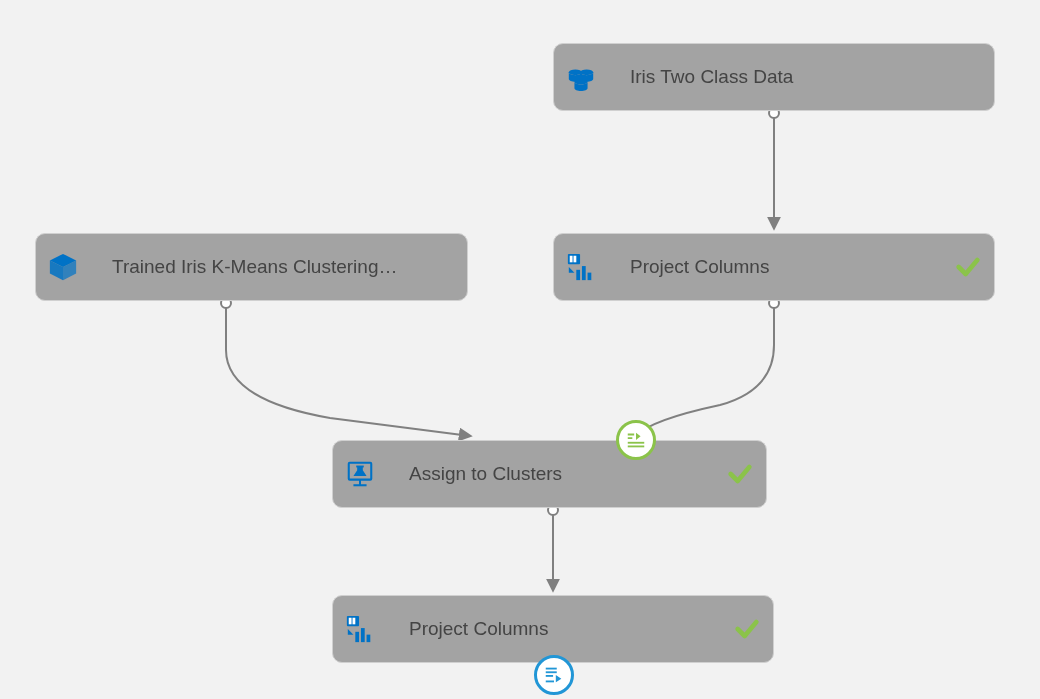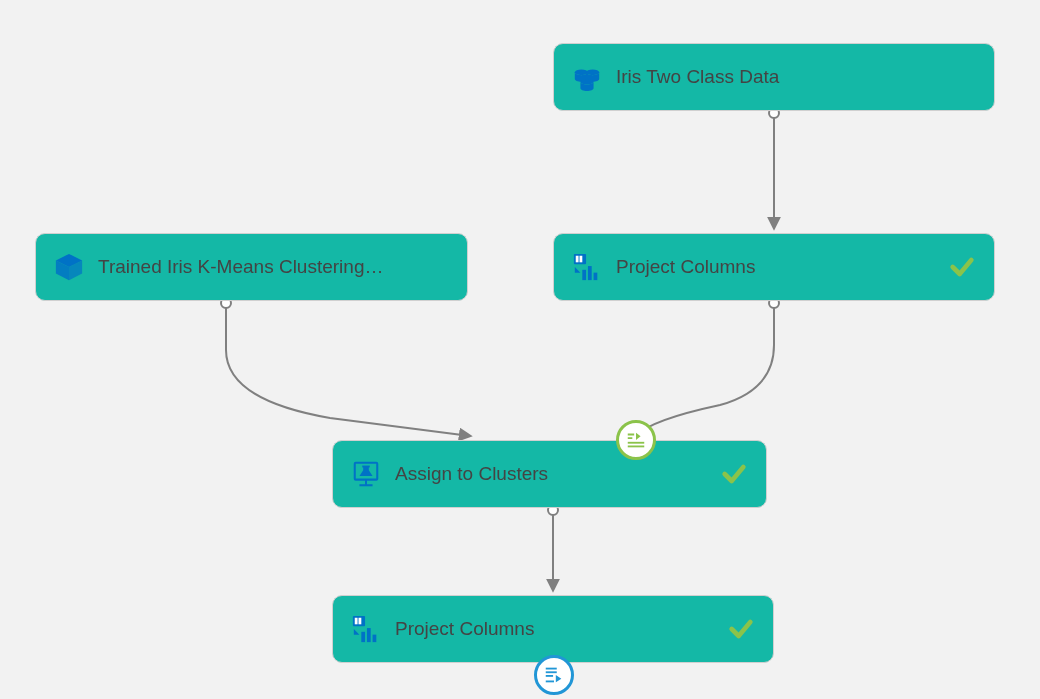--- a/index.html
+++ b/index.html
@@ -17,26 +17,27 @@
   svg.canvas {
     position: absolute;
     left: 0; top: 0;
     width: 1040px;
     height: 699px;
     pointer-events: none;
   }
   .node {
     position: absolute;
     box-sizing: border-box;
-    background: #14b8a6;
+    background: #a3a3a3;
     border: 1px solid #d0d0d0;
     border-radius: 10px;
     display: flex;
     align-items: center;
-    padding: 0 18px;
+    padding: 0 12px;
+    gap: 20px;
   }
   .node .icon {
     width: 30px;
     height: 30px;
     flex: 0 0 30px;
     display: flex;
     align-items: center;
     justify-content: center;
     margin-right: 14px;
   }

